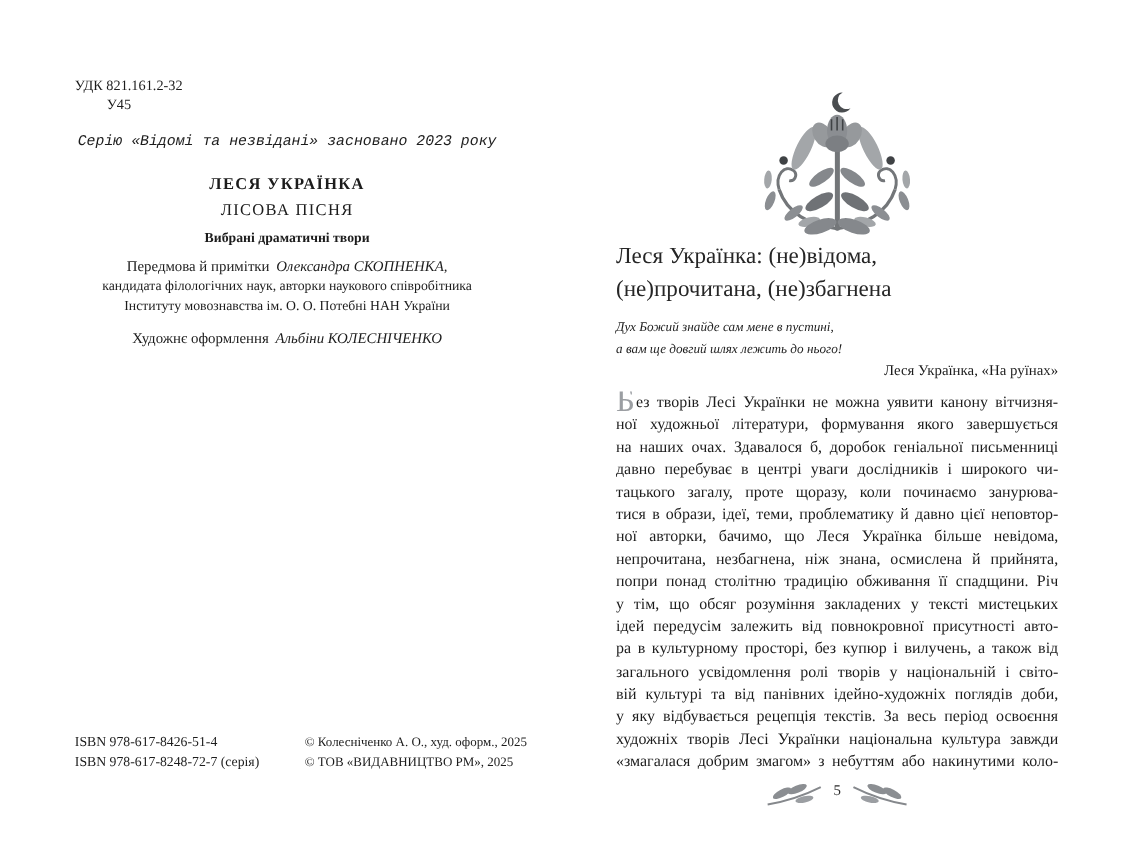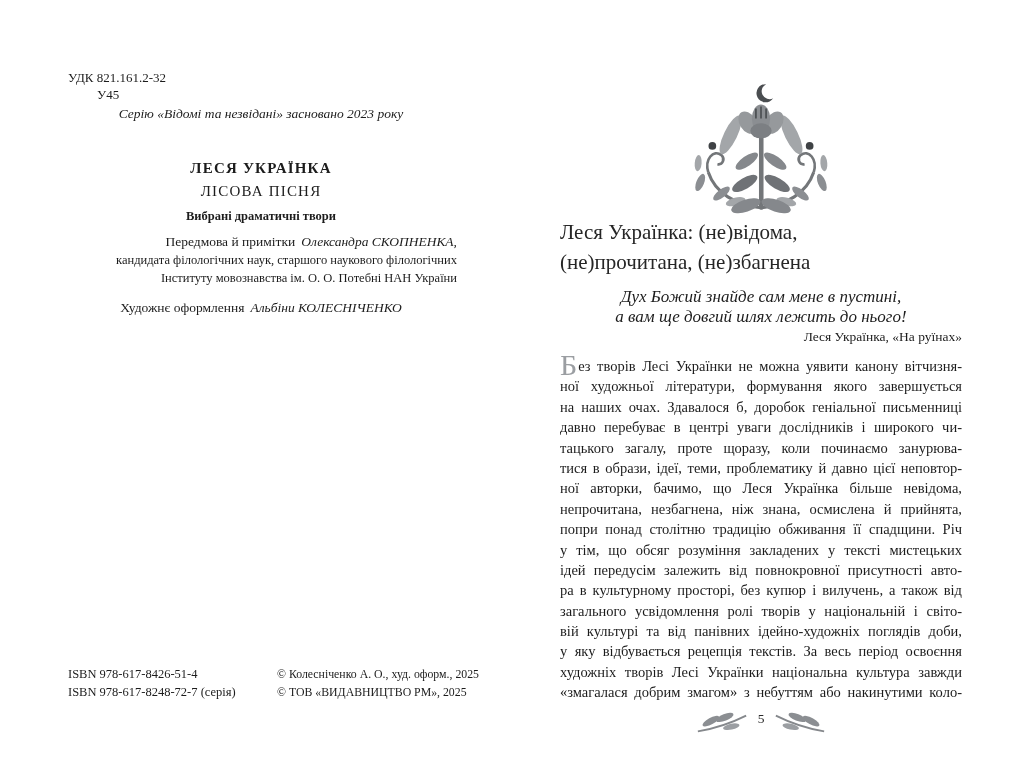--- a/index.html
+++ b/index.html
@@ -7,37 +7,37 @@
     width:1024px; height:767px; background:#ffffff; position:relative;
     font-family:"Liberation Serif","DejaVu Serif",serif; color:#1c1c1c;
     overflow:hidden;
   }
   .abs { position:absolute; }
 
   
   .udk { left:68px; top:70px; font-size:13px; line-height:16.5px; }
   .udk-2 { padding-left:29px; }
   .leftcol { left:65px; width:392px; text-align:center; }
-  .series { top:106px; font-style:italic; font-size:13.5px; }
+  .series { top:122px; font-style:italic; font-size:13.5px;font-family:Liberation Mono, monospace; }
   .titleblock { top:158px; }
   .t-author { font-weight:bold; font-size:15px; letter-spacing:1.2px; line-height:21px; }
   .t-title  { font-weight:normal; font-size:15px; letter-spacing:1.2px; line-height:21px; margin-top:2px;}
   .t-sub    { font-weight:bold; font-size:12.5px; margin-top:7px; }
-  .credits { top:233px; font-size:13.5px; line-height:18px;text-align:right; }
+  .credits { top:233px; font-size:13.5px; line-height:18px; }
   .credits .small { font-size:12.5px; }
   .iname { font-style:italic; margin-left:6px; }
   .design { top:300px; font-size:13.5px; }
   .isbns { left:68px; top:666px; font-size:12.5px; line-height:17.5px; }
   .copyr { left:277px; top:666px; font-size:11.8px; line-height:17.8px; }
 
   
   .rightcol { left:560px; width:402px; }
   .ornament { top:82px; text-align:center; }
   .heading { top:218px; text-align:left; font-size:21px; line-height:29.5px; color:#262626; }
-  .epigraph { top:287px; text-align:center; font-style:italic; font-size:17px; line-height:20px; }
+  .epigraph { top:287px; text-align:left; font-style:italic; font-size:12px; line-height:20px; }
   .attrib { top:329px; text-align:right; font-size:13.5px; }
   .bodytext { top:356px; }
   .bl {
     text-align:justify; text-align-last:justify;
     font-size:14.5px; height:20.4px; line-height:20.4px; overflow:hidden;
   }
   .dropcap {
     font-size:30px; color:#9b9ea2; line-height:0;
     position:relative; top:4px; margin-right:1px;
   }
@@ -57,21 +57,21 @@
 <div class="abs leftcol series">Серію «Відомі та незвідані» засновано 2023 року</div>
 
 <div class="abs leftcol titleblock">
   <div class="t-author">ЛЕСЯ УКРАЇНКА</div>
   <div class="t-title">ЛІСОВА ПІСНЯ</div>
   <div class="t-sub">Вибрані драматичні твори</div>
 </div>
 
 <div class="abs leftcol credits">
   <div><span>Передмова й примітки</span><span class="iname">Олександра СКОПНЕНКА,</span></div>
-  <div class="small">кандидата філологічних наук, старшого наукового філологічних</div>
+  <div class="small">кандидата філологічних наук, авторки наукового співробітника</div>
   <div class="small">Інституту мовознавства ім. О. О. Потебні НАН України</div>
 </div>
 
 <div class="abs leftcol design"><span>Художнє оформлення</span><span class="iname">Альбіни КОЛЕСНІЧЕНКО</span></div>
 
 <div class="abs isbns">
   <div>ISBN 978-617-8426-51-4</div>
   <div>ISBN 978-617-8248-72-7 (серія)</div>
 </div>
 

